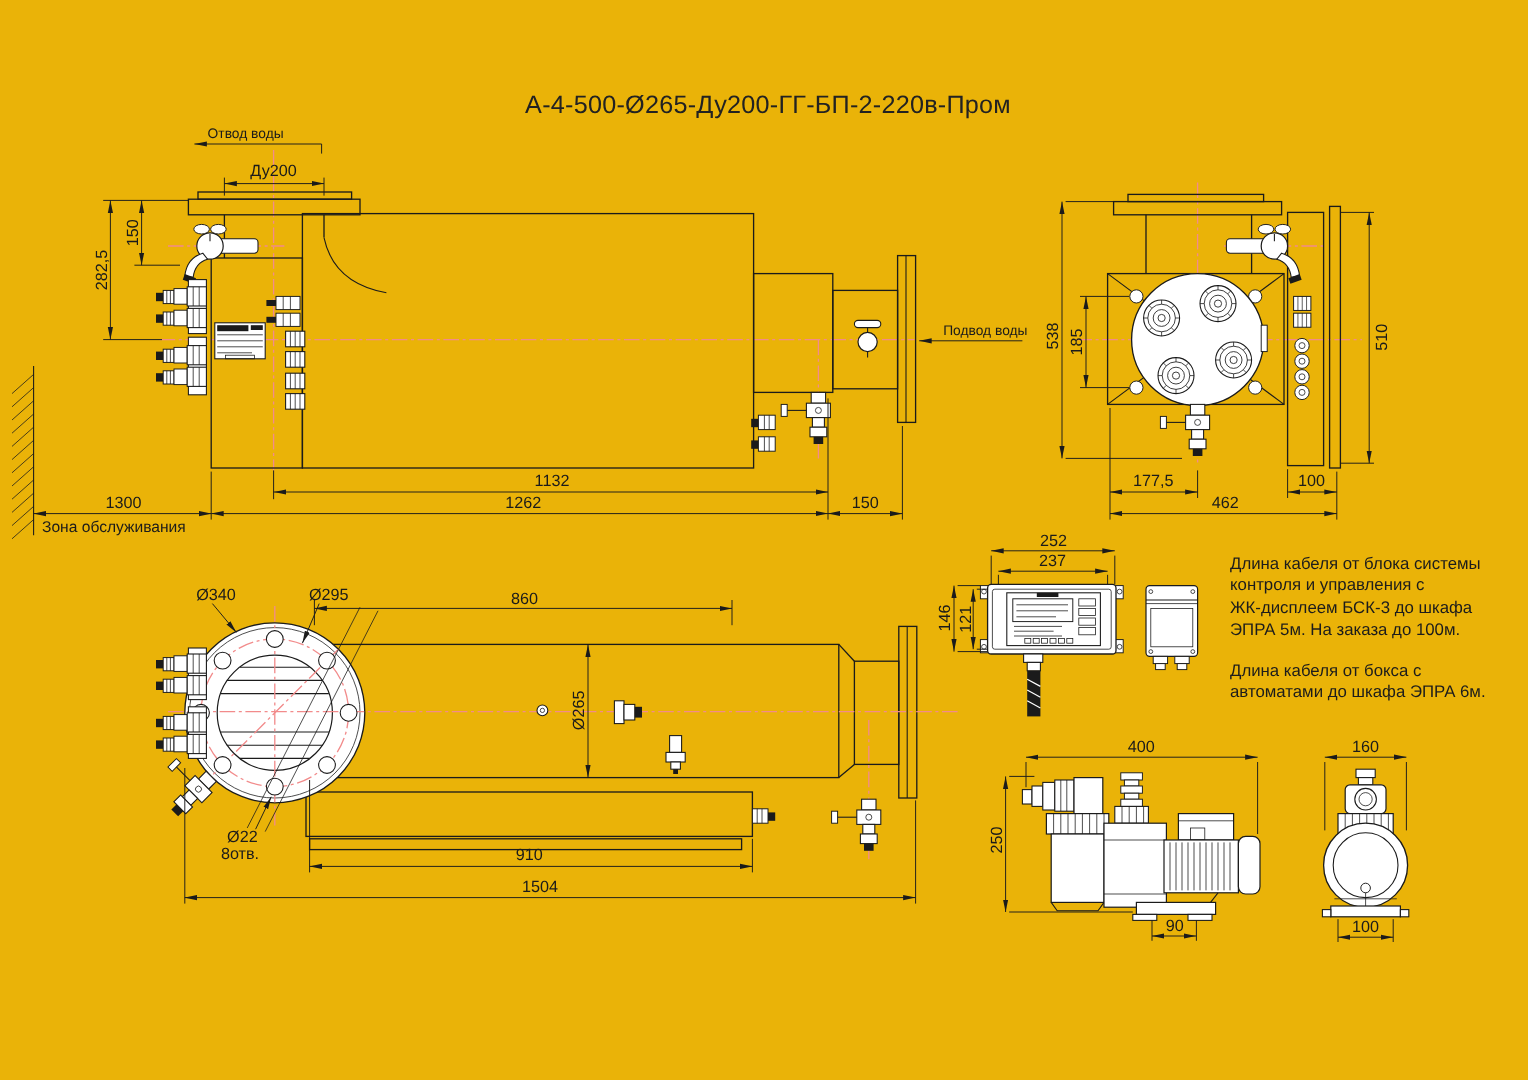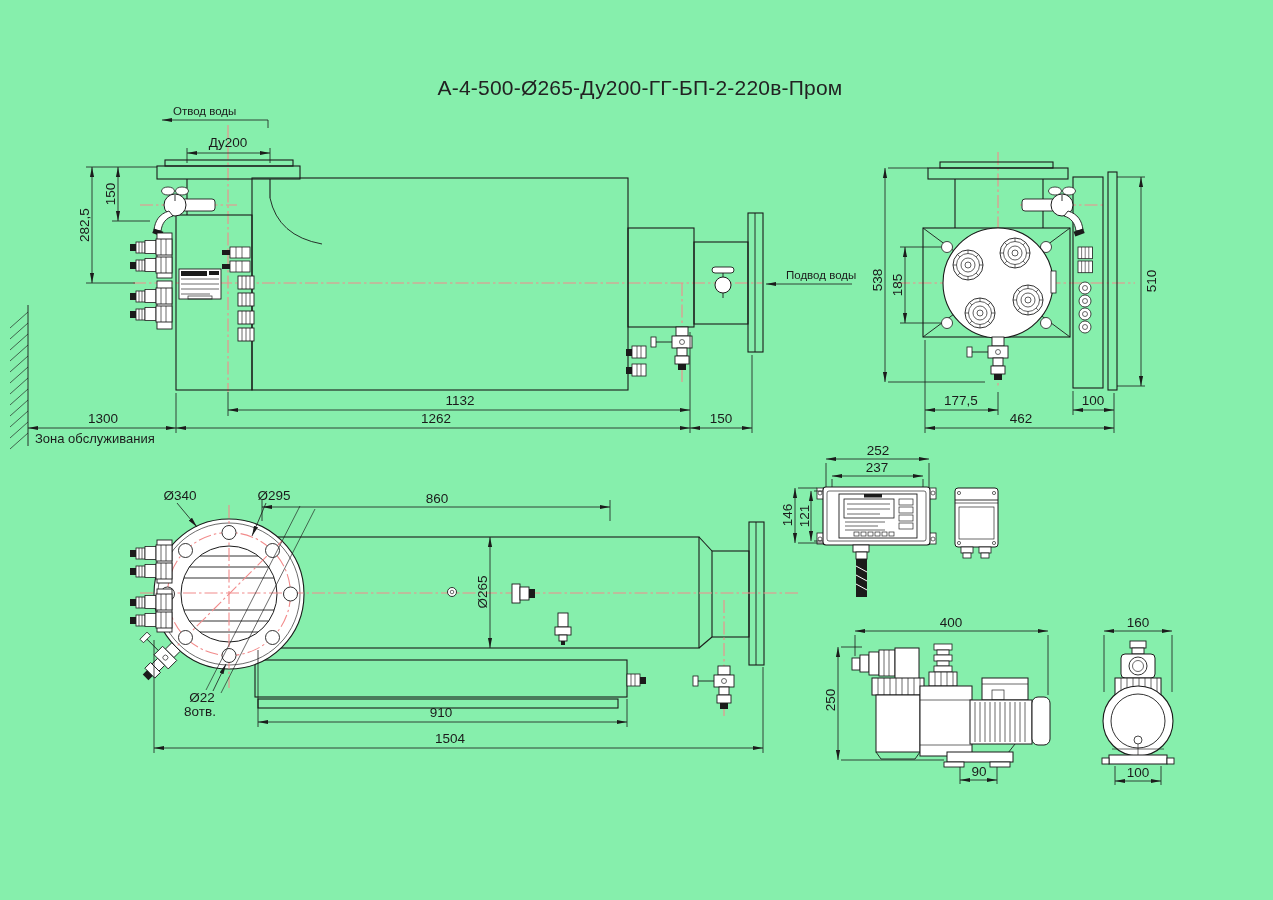--- a/index.html
+++ b/index.html
@@ -1,16 +1,16 @@
 <!DOCTYPE html>
 <html><head>
 <meta charset="utf-8">
 <style>
   html,body{margin:0;padding:0;background:#fff;}
-  #stage{position:relative;width:1273px;height:900px;background:#86efac;overflow:hidden;
+  #stage{position:relative;width:1273px;height:900px;background:#eab308;overflow:hidden;
          font-family:"Liberation Sans",sans-serif;}
   #drawing{position:absolute;left:0;top:0;}
   #title{position:absolute;left:300px;top:76px;width:680px;text-align:center;
          font-size:21px;color:#222;letter-spacing:0.2px;}
   #notes{position:absolute;left:1025px;top:460px;width:240px;color:#1c1c1c;
          font-size:14px;line-height:18.4px;}
   #notes p{margin:0 0 15px 0;white-space:pre-line;}
   svg text{font-family:"Liberation Sans",sans-serif;fill:#1b1b1b;}
   .td{font-size:13.5px;text-anchor:middle;}
   .ts{font-size:11.5px;}
@@ -23,20 +23,28 @@
   .wf{fill:#fff;}
   .bk{fill:#1b1b1b;stroke:none;}
 </style>
 </head>
 <body>
 
 <div id="stage">
 
   <div id="title">А-4-500-Ø265-Ду200-ГГ-БП-2-220в-Пром</div>
 
+  <div id="notes">
+    <p>Длина кабеля от блока системы
+контроля и управления с
+ЖК-дисплеем БСК-3 до шкафа
+ЭПРА 5м. На заказа до 100м.</p>
+    <p>Длина кабеля от бокса с
+автоматами до шкафа ЭПРА 6м.</p>
+  </div>
 
   <svg id="drawing" width="1273" height="900" viewBox="0 0 1273 900">
     <defs>
       <marker id="mae" orient="auto" markerWidth="13" markerHeight="7" refX="13" refY="3.5">
         <path d="M0,0.8 L13,3.5 L0,6.2 Z" fill="#1b1b1b"></path>
       </marker>
       <marker id="mas" orient="auto" markerWidth="13" markerHeight="7" refX="0" refY="3.5">
         <path d="M13,0.8 L0,3.5 L13,6.2 Z" fill="#1b1b1b"></path>
       </marker>
 

